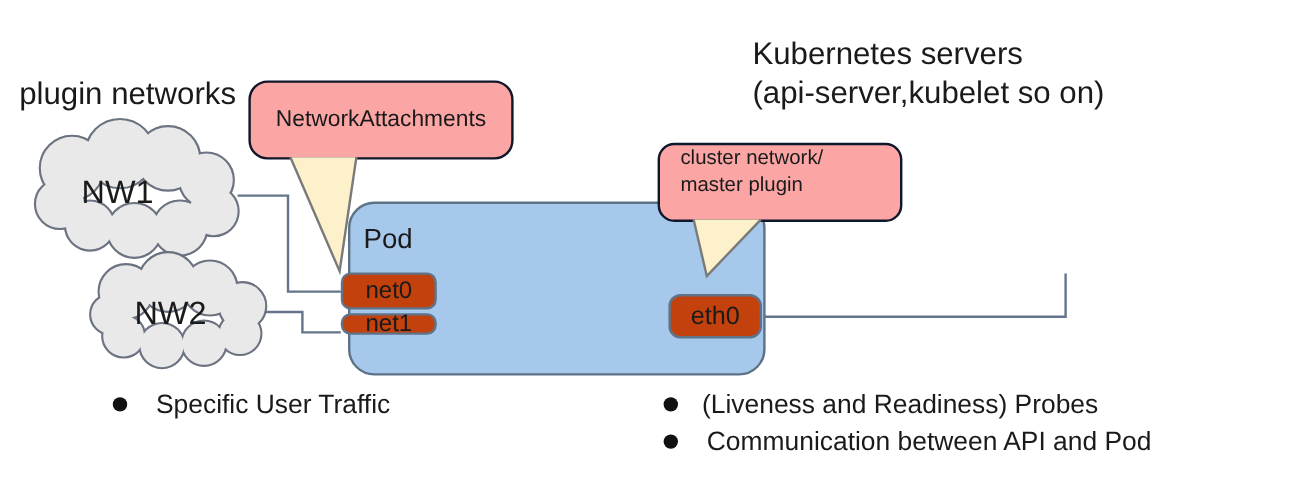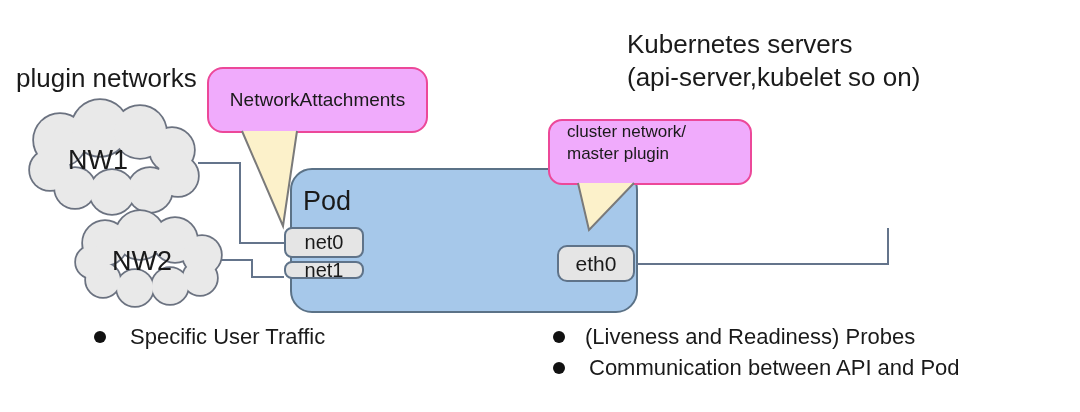--- a/index.html
+++ b/index.html
@@ -7,35 +7,35 @@
     position:relative;width:1080px;height:412px;background:#ffffff;overflow:hidden;
     font-family:"Liberation Sans", sans-serif;color:#1a1a1a;
   }
   .abs{position:absolute;}
   .svg-layer{position:absolute;left:0;top:0;z-index:3;pointer-events:none;}
   .pod{
     position:absolute;left:290px;top:168px;width:348px;height:145px;
     background:#a6c8ea;border:2px solid #5b7287;border-radius:22px;
     box-sizing:border-box;z-index:1;
   }
-  .pod-label{position:absolute;left:303px;top:186px;font-size:27px;z-index:5;}
+  .pod-label{position:absolute;left:303px;top:186px;font-size:23px;z-index:5;}
   .heading{font-size:26px;line-height:33px;z-index:5;}
   .k8s{left:627px;top:28px;}
   .other-nets{left:16px;top:62px;}
   .cloud-label{position:absolute;font-size:27px;z-index:5;}
   .iface{
-    position:absolute;background:#e5e5e5;border:2px solid #5f7389;border-radius:8px;
+    position:absolute;background:#c2410c;border:2px solid #5f7389;border-radius:8px;
     box-sizing:border-box;display:flex;align-items:center;justify-content:center;
     font-size:20px;z-index:4;
   }
   .net0{left:284px;top:227px;width:80px;height:31px;}
   .net1{left:284px;top:261px;width:80px;height:18px;}
   .eth0{left:557px;top:245px;width:78px;height:37px;font-size:21px;border-radius:10px;}
   .bubble{
-    position:absolute;background:#f0abfc;border:2px solid #ec4899;
+    position:absolute;background:#fca5a5;border:2px solid #0f172a;
     box-sizing:border-box;z-index:2;
   }
   .bubble1{
     left:207px;top:67px;width:221px;height:66px;border-radius:16px;
     display:flex;align-items:center;justify-content:center;font-size:19px;
   }
   .bubble2{
     left:548px;top:119px;width:204px;height:66px;border-radius:14px;
     padding:0 0 0 17px;font-size:17px;line-height:22px;
   }

